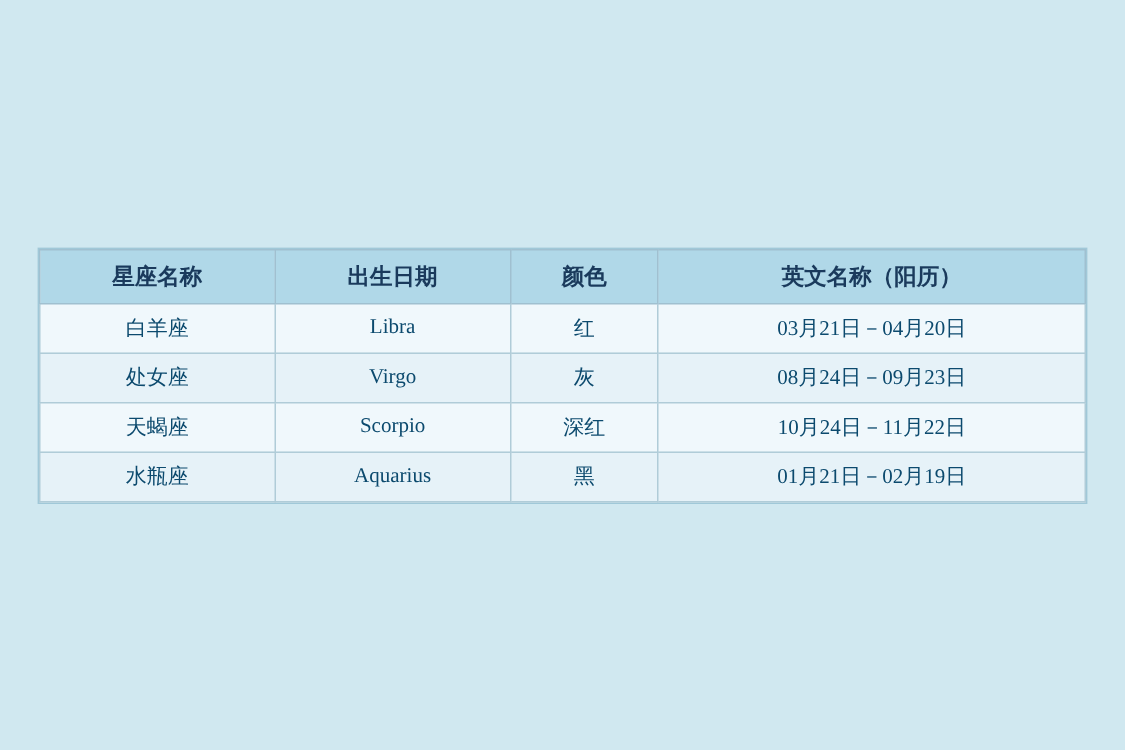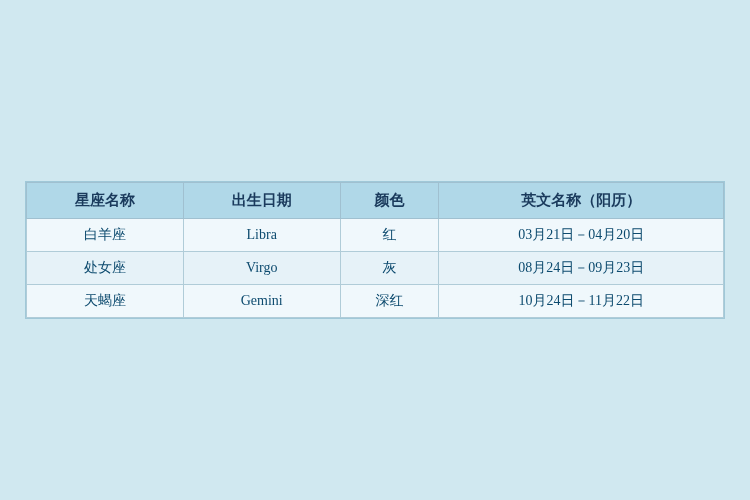--- a/index.html
+++ b/index.html
@@ -84,19 +84,25 @@
           <td>03月21日－04月20日</td>
         </tr>
         <tr>
           <td>处女座</td>
           <td>Virgo</td>
           <td>灰</td>
           <td>08月24日－09月23日</td>
         </tr>
         <tr>
           <td>天蝎座</td>
-          <td>Gemini</td>
+          <td>Scorpio</td>
           <td>深红</td>
           <td>10月24日－11月22日</td>
+        </tr>
+        <tr>
+          <td>水瓶座</td>
+          <td>Aquarius</td>
+          <td>黑</td>
+          <td>01月21日－02月19日</td>
         </tr>
       </tbody>
   </table>
 </div>
 
 </body></html>

